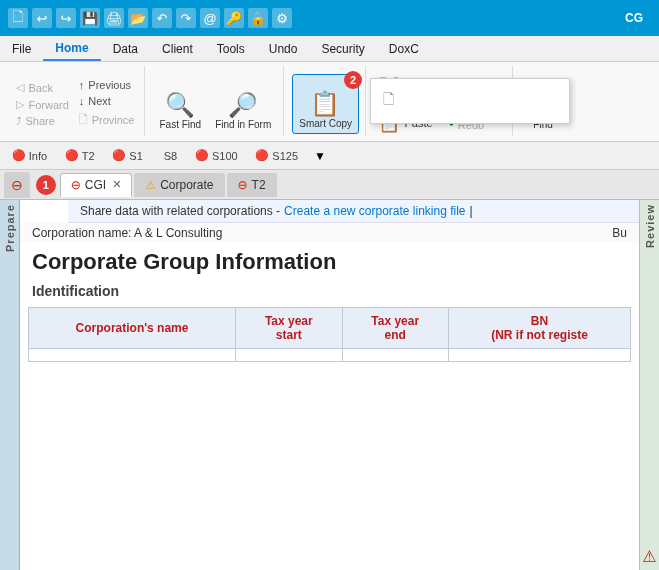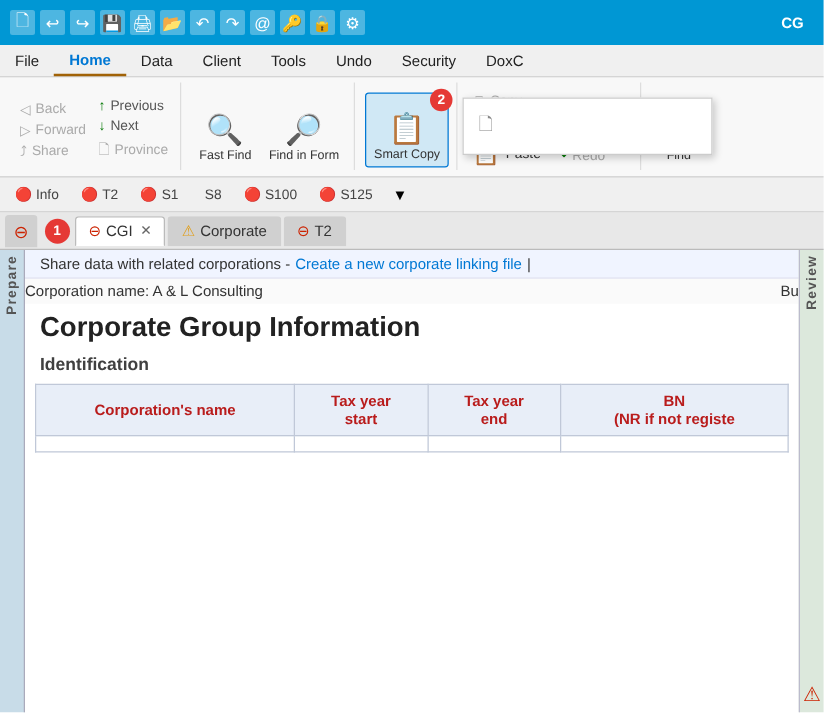--- a/index.html
+++ b/index.html
@@ -35,21 +35,21 @@
       border-bottom: 1px solid #ccc;
     }
     .menu-item {
       padding: 4px 12px;
       font-size: 12px;
       cursor: pointer;
       color: #222;
     }
     .menu-item.active {
       color: #0078d4;
-      border-bottom: 2px solid #a16207;
+      border-bottom: 2px solid #3b82f6;
       font-weight: 600;
     }
 
     
     .ribbon {
       background: #f8f8f8;
       border-bottom: 1px solid #ccc;
       padding: 4px 8px;
       display: flex;
       align-items: flex-start;
@@ -244,25 +244,26 @@
 
     .info-bar {
       background: #f0f4ff;
       border-bottom: 1px solid #dde;
       padding: 4px 12px;
       font-size: 12px;
       color: #333;
       display: flex;
       align-items: center;
       gap: 4px;
+      margin-left: 48px;
     }
     .info-bar a { color: #0078d4; text-decoration: none; cursor: pointer; }
 
     .corp-name-bar {
-      padding: 3px 0;
+      padding: 3px 12px;
       font-size: 12px;
       color: #333;
       background: #fafafa;
     }
 
     .page-title {
       padding: 6px 12px 4px;
       font-size: 22px;
       font-weight: 700;
       color: #222;

